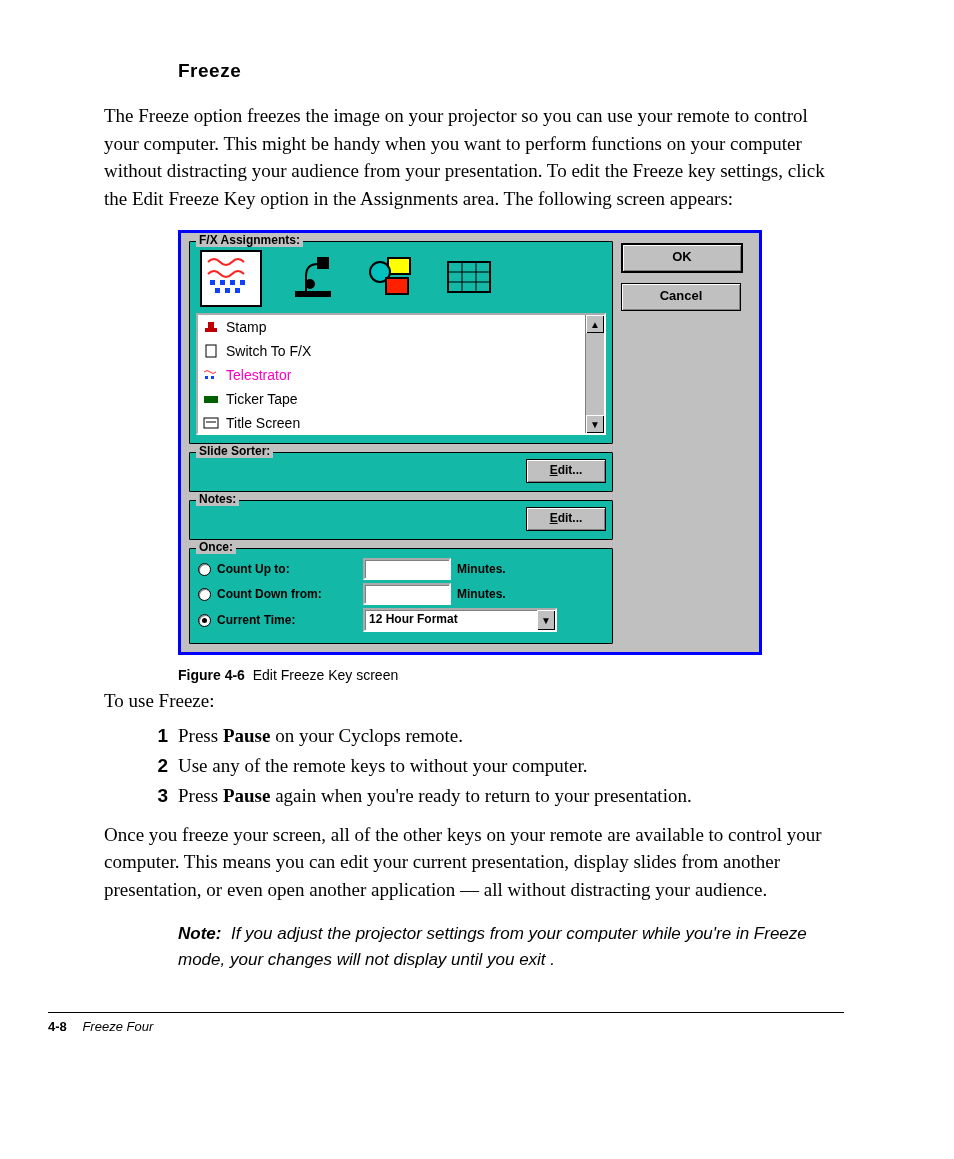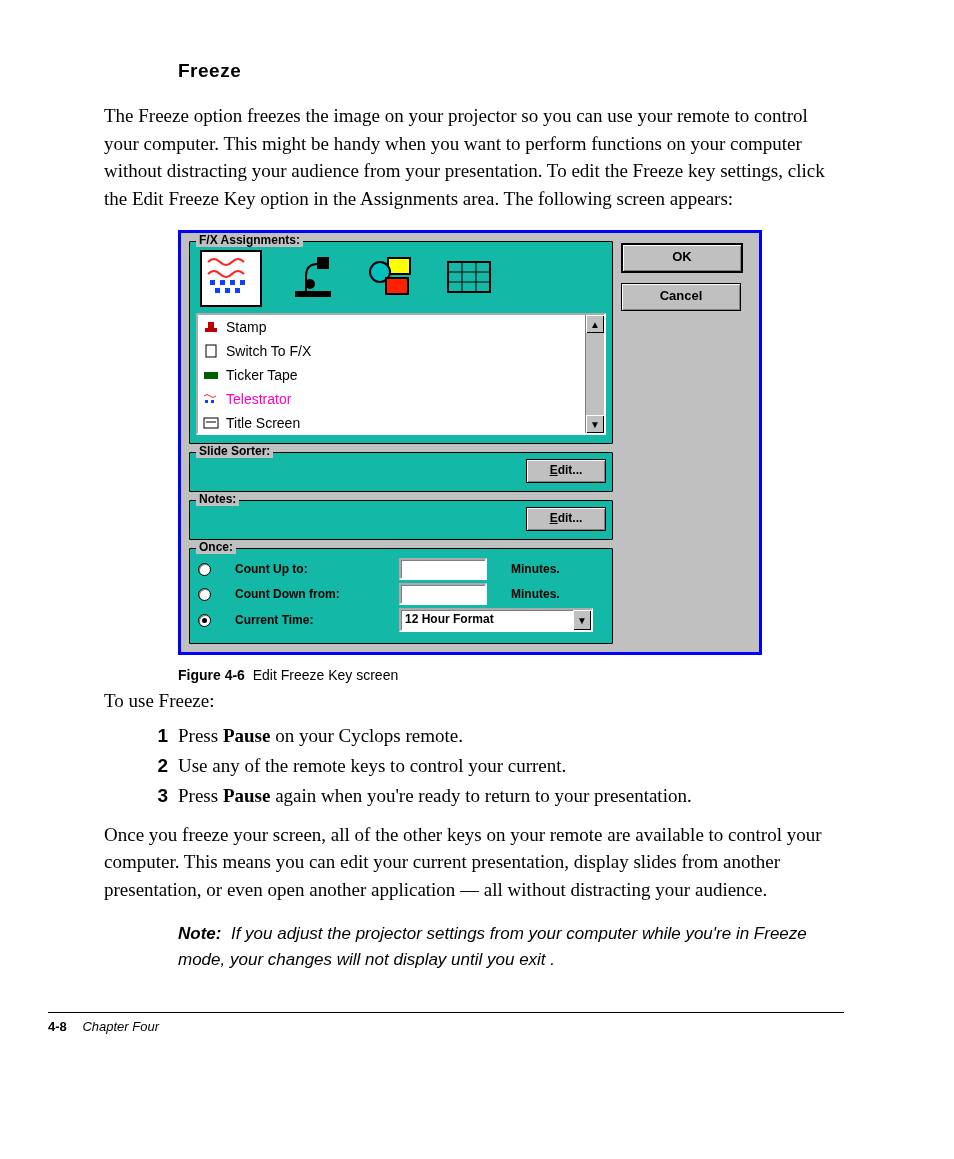--- a/index.html
+++ b/index.html
@@ -214,21 +214,21 @@
     text-align: center;
     line-height: 20px;
     margin-left: auto;
     display: block;
   }
   .small-button .u { text-decoration: underline; }
 
   .timer-row {
     display: flex;
     align-items: center;
-    gap: 24px;
+    gap: 6px;
     margin: 3px 2px;
     font-weight: bold;
     font-size: 12px;
   }
   .radio {
     width: 11px; height: 11px; border-radius: 50%;
     border: 1px solid #000;
     box-shadow: inset 1px 1px 0 #808080;
     display: inline-flex; align-items: center; justify-content: center;
     background: #fff;
@@ -352,41 +352,41 @@
                 <span>Stamp</span>
               </div>
               <div class="listbox-item">
                 <span class="mini-icon">
                   <svg width="16" height="14">
                       <rect x="3" y="1" width="10" height="12" fill="#fff" stroke="#000"></rect>
                     </svg>
                 </span>
                 <span>Switch To F/X</span>
               </div>
-              <div class="listbox-item">
-                <span class="mini-icon">
-                  <svg width="16" height="14">
-                      <rect x="1" y="4" width="14" height="7" fill="#006000"></rect>
-                    </svg>
-                </span>
-                <span>Ticker Tape</span>
-              </div>
               <div class="listbox-item pink">
                 <span class="mini-icon">
                   <svg width="16" height="14">
                       <path d="M1 4 Q4 1 7 4 Q10 7 13 4" stroke="#ff2020" fill="none"></path>
                       <rect x="2" y="8" width="3" height="3" fill="#1040ff"></rect>
                       <rect x="8" y="8" width="3" height="3" fill="#1040ff"></rect>
                     </svg>
                 </span>
                 <span>Telestrator</span>
               </div>
               <div class="listbox-item">
                 <span class="mini-icon">
                   <svg width="16" height="14">
+                      <rect x="1" y="4" width="14" height="7" fill="#006000"></rect>
+                    </svg>
+                </span>
+                <span>Ticker Tape</span>
+              </div>
+              <div class="listbox-item">
+                <span class="mini-icon">
+                  <svg width="16" height="14">
                       <rect x="1" y="2" width="14" height="10" fill="none" stroke="#000"></rect>
                       <line x1="3" y1="6" x2="13" y2="6" stroke="#000"></line>
                     </svg>
                 </span>
                 <span>Title Screen</span>
               </div>
 
             </div>
             <div class="scrollbar">
               <div class="scroll-btn">▲</div>
@@ -447,33 +447,33 @@
 
   <div class="body-text" style="margin-bottom:10px;">To use Freeze:</div>
 
   <div class="steps">
     <div class="step-row">
       <div class="step-num">1</div>
       <div><span>Press </span><b>Pause</b><span> on your Cyclops remote.</span></div>
     </div>
     <div class="step-row">
       <div class="step-num">2</div>
-      <div><span>Use any of the remote keys to control your current.</span></div>
+      <div><span>Use any of the remote keys to without your computer.</span></div>
     </div>
     <div class="step-row">
       <div class="step-num">3</div>
       <div><span>Press </span><b>Pause</b><span> again when you're ready to return to your presentation.</span></div>
     </div>
   </div>
 
   <div class="body-text" style="margin-top:14px;">Once you freeze your screen, all of the other keys on your remote are available to control your computer. This means you can edit your current presentation, display slides from another presentation, or even open another application — all without distracting your audience.</div>
 
   <div class="note-block">
     <span class="note-label">Note:</span>
     &nbsp;<span>If you adjust the projector settings from your computer while you're in Freeze mode, your changes will not display until you exit .</span>
   </div>
 
   <div class="footer">
     <span class="pg">4-8</span>
-    <span>Chapter Four</span>
+    <span>Freeze Four</span>
   </div>
 
 </div>
 
 </body></html>

